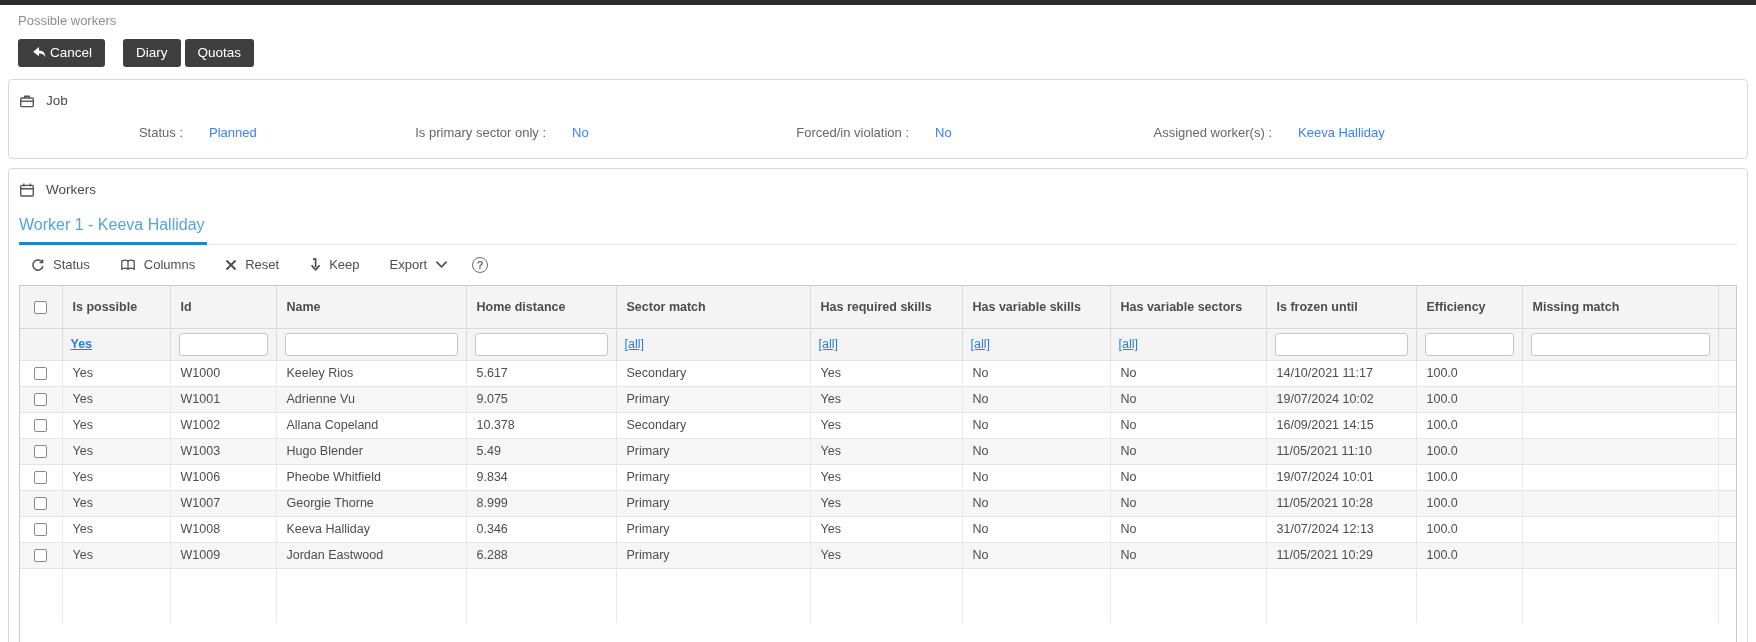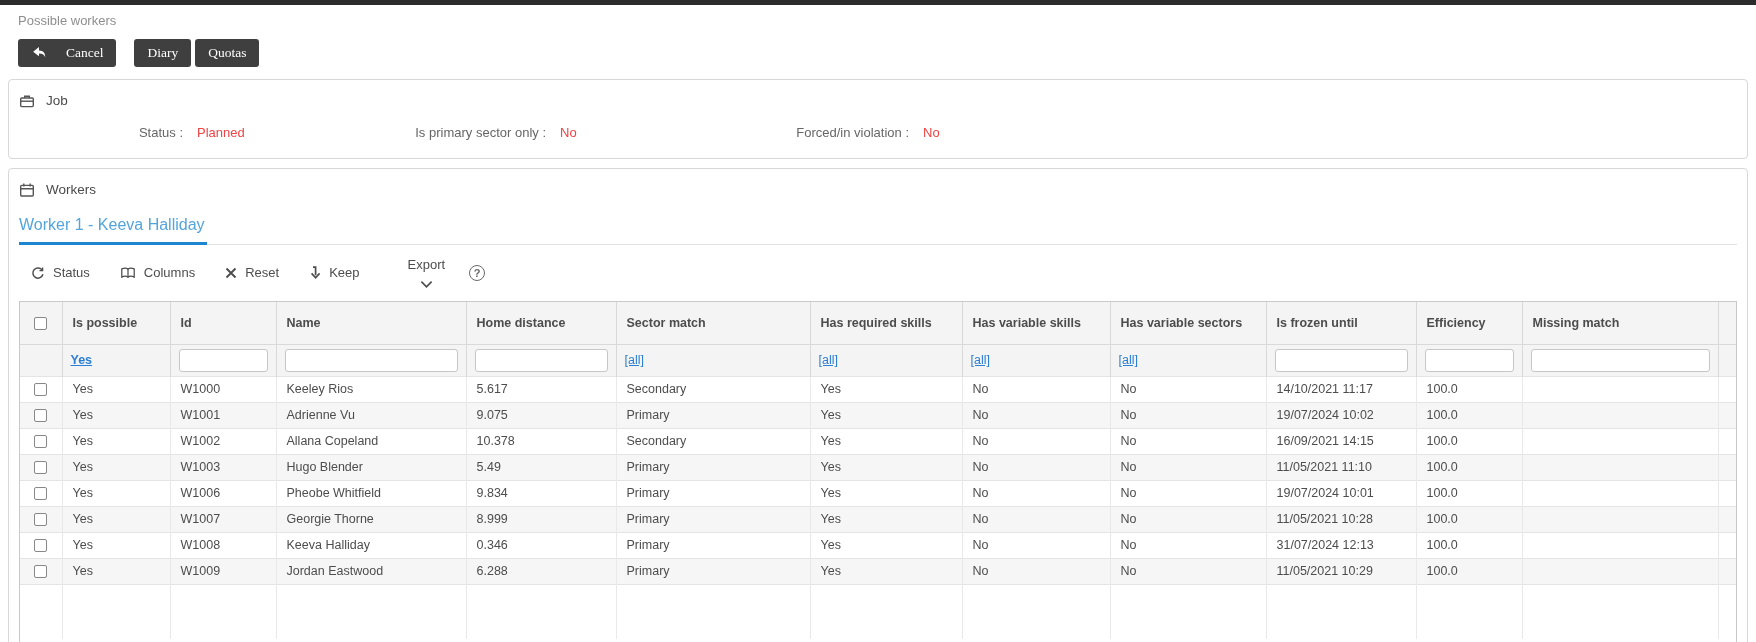--- a/index.html
+++ b/index.html
@@ -2,40 +2,40 @@
 <html><head>
 <meta charset="utf-8">
 <style>
   * { box-sizing: border-box; }
   html,body { margin:0; padding:0; background:#fff; width:1756px; height:642px; overflow:hidden;
     font-family:"Liberation Sans","DejaVu Sans",sans-serif; color:#4d4d4d; }
   .topbar { height:5px; background:#2c2c2c; width:100%; }
   .page-title { color:#8e8e8e; font-size:13px; padding:8px 0 0 18px; }
   .actions { padding:11px 18px 12px; display:flex; align-items:center; }
   .btn { background:#3f3f3f; color:#fff; border:none; border-radius:3px; padding:7px 13px;
-    font-size:13.5px; font-family:Liberation Serif, serif; display:inline-flex; align-items:center; gap:20px; cursor:pointer; line-height:1; }
+    font-size:13.5px; font-family:Liberation Sans, sans-serif; display:inline-flex; align-items:center; gap:4px; cursor:pointer; line-height:1; }
   .btn + .btn { margin-left:4px; }
   .btn.cancel { margin-right:14px; }
   .panel { border:1px solid #d8d8d8; border-radius:4px; margin:0 8px 9px; background:#fff; }
   .panel-header { display:flex; align-items:center; gap:11px; padding:13px 10px 2px; font-size:13.5px; color:#4a4a4a; }
   .icon svg { display:block; }
   
   .job-fields { display:flex; padding:14px 0 18px 0; font-size:13px; }
   .job-field { width:363px; flex:0 0 auto; display:flex; }
   .job-field .lbl { width:174px; flex:0 0 auto; text-align:right; color:#666; }
-  .job-field .val { margin-left:14px; color:#ef4444; white-space:nowrap; }
+  .job-field .val { margin-left:26px; color:#3b82f6; white-space:nowrap; }
   
   .tabbar { margin:10px 10px 0; border-bottom:1px solid #e3e3e3; }
   .tab { display:inline-block; color:#54a4dd; font-size:16px; padding:6px 2px 8px 0;
     border-bottom:3px solid #1c86d1; margin-bottom:-1px; margin-left:0; cursor:pointer; }
   
   .gridbar { display:flex; align-items:center; padding:12px 0 12px 22px; font-size:13px; color:#4d4d4d; }
   .tool { display:inline-flex; align-items:center; gap:8px; margin-right:30px; cursor:pointer; }
   .tool svg { display:block; }
-  .export { margin-left:18px; margin-right:24px;flex-direction:column; }
+  .export { margin-right:24px; }
   .help { cursor:pointer; }
   
   .grid-wrap { margin:0 10px; border:1px solid #c9c9c9; padding-bottom:27px; }
   table { border-collapse:collapse; table-layout:fixed; width:100%; font-size:12.5px; color:#4d4d4d; }
   col.c-check{width:42px;} col.c-poss{width:108px;} col.c-id{width:106px;} col.c-name{width:190px;}
   col.c-dist{width:150px;} col.c-sector{width:194px;} col.c-req{width:152px;} col.c-vskills{width:148px;}
   col.c-vsect{width:156px;} col.c-frozen{width:150px;} col.c-eff{width:106px;} col.c-miss{width:196px;}
   col.c-end{width:auto;}
   thead th { background:#f4f4f4; font-weight:600; text-align:left; padding:14px 10px; height:27px;
     border-left:1px solid #d9d9d9; color:#4d4d4d; }
@@ -97,20 +97,24 @@
       <span class="val">Planned</span>
     </div>
     <div class="job-field">
       <span class="lbl">Is primary sector only :</span>
       <span class="val">No</span>
     </div>
     <div class="job-field">
       <span class="lbl">Forced/in violation :</span>
       <span class="val">No</span>
     </div>
+    <div class="job-field">
+      <span class="lbl">Assigned worker(s) :</span>
+      <span class="val">Keeva Halliday</span>
+    </div>
   </div>
 </div>
 
 <div class="panel">
   <div class="panel-header">
     <span class="icon">
       <svg width="16" height="16" viewBox="0 0 16 16" fill="none" stroke="#555" stroke-width="1.4">
         <rect x="1.7" y="3.4" width="12.6" height="10.6" rx="1"></rect>
           <path d="M4.8 1.6v3M11.2 1.6v3M1.7 6.8h12.6"></path>
       </svg>

